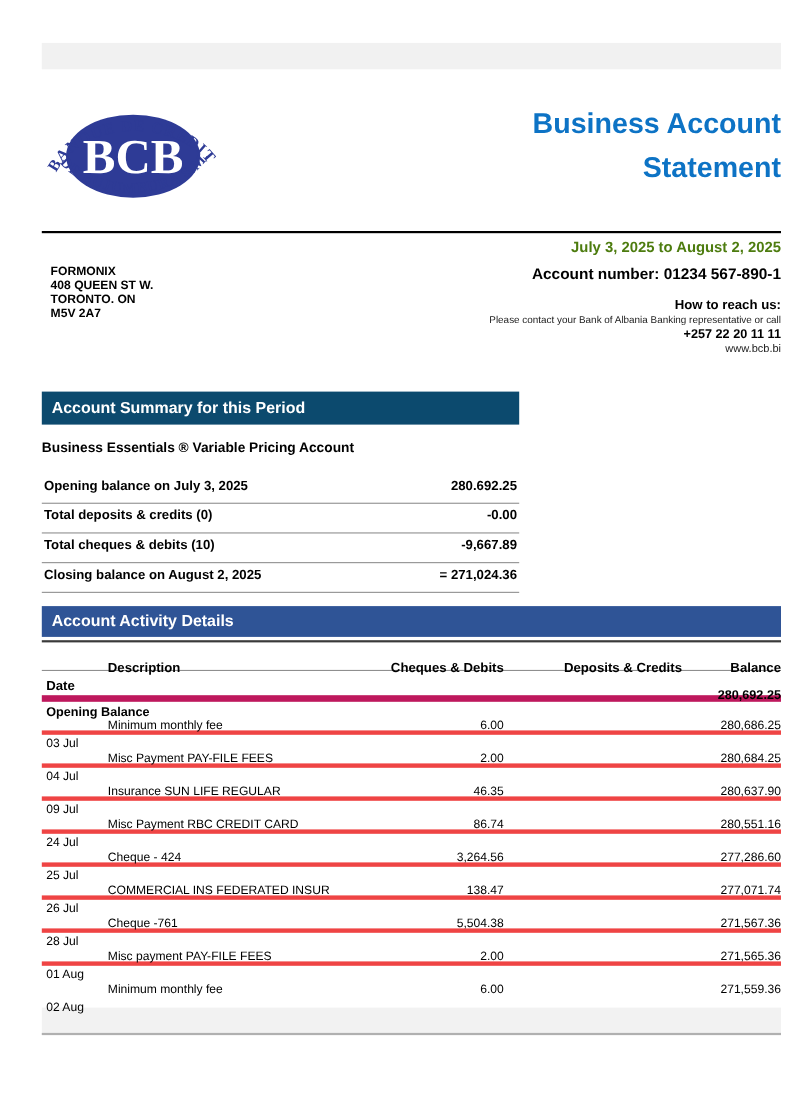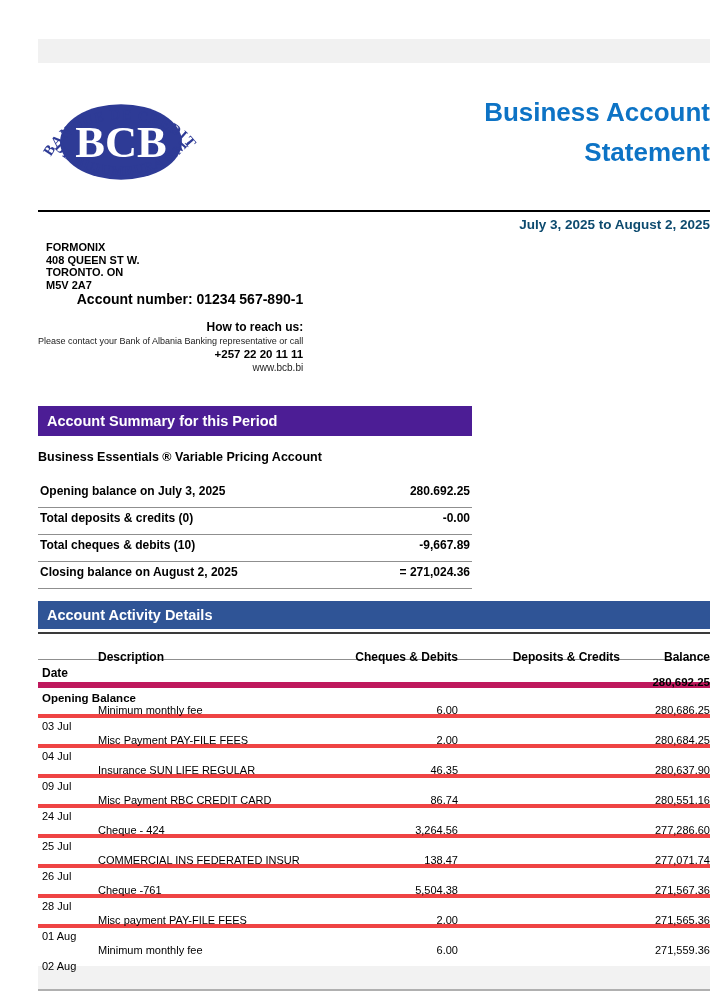--- a/index.html
+++ b/index.html
@@ -8,23 +8,23 @@
   .page { position: relative; width: 720px; height: 1000px; background: #fff; overflow: hidden; }
 
   .topbar { margin: 39px 10px 0 38px; width: 672px; height: 24px; background: #f1f1f1; }
 
   .header-row { margin: 19px 10px 0 38px; width: 672px; display: flex; justify-content: space-between; align-items: flex-start; }
   .logo-svg { width: 166px; height: 118px; display: block; }
   .doc-title { padding-top: 10px; text-align: right; font-size: 26px; font-weight: bold; line-height: 40px; }
 
   .rule { margin: 10px 10px 0 38px; width: 672px; border-top: 2px solid #000; }
 
-  .period { margin: 5px 10px 0 38px; width: 672px; text-align: right; font-size: 13.5px; font-weight: bold; color: #0c4a6e; }
-
-  .info-row { margin: 9px 10px 0 38px; width: 672px; display: flex; justify-content: space-between; align-items: flex-start; flex-direction: column; }
+  .period { margin: 5px 10px 0 38px; width: 672px; text-align: right; font-size: 13.5px; font-weight: bold; color: #4d7c0f; }
+
+  .info-row { margin: 9px 10px 0 38px; width: 672px; display: flex; justify-content: space-between; align-items: flex-start; }
   .customer { padding-left: 8px; font-size: 11px; font-weight: bold; line-height: 12.5px; color: #000; }
   .right-info { text-align: right; color: #000; }
   .acct-line { font-size: 14px; font-weight: bold; }
   .how-title { margin-top: 13px; font-size: 12px; font-weight: bold; }
   .how-line { margin-top: 2px; font-size: 9px; color: #222; }
   .phone { margin-top: 2px; font-size: 11.5px; font-weight: bold; }
   .site { margin-top: 2px; font-size: 10px; color: #222; }
 
   .section-bar { margin-left: 38px; height: 30px; line-height: 30px; padding-left: 9px; color: #fff; font-size: 14.5px; font-weight: bold; }
   .summary-bar { margin-top: 33px; width: 434px; }
@@ -90,21 +90,21 @@
     </div>
     <div class="right-info">
       <div class="acct-line">Account number: 01234 567-890-1</div>
       <div class="how-title">How to reach us:</div>
       <div class="how-line">Please contact your Bank of Albania Banking representative or call</div>
       <div class="phone">+257 22 20 11 11</div>
       <div class="site">www.bcb.bi</div>
     </div>
   </div>
 
-  <div class="section-bar summary-bar" style="background:#4c1d95">
+  <div class="section-bar summary-bar" style="background:#0c4a6e">
     <span>Account Summary for this Period</span>
   </div>
 
   <div class="product">Business Essentials ® Variable Pricing Account</div>
 
   <div class="summary-table">
     <div class="srow">
       <span>Opening balance on July 3, 2025</span>
       <span>280.692.25</span>
     </div>

